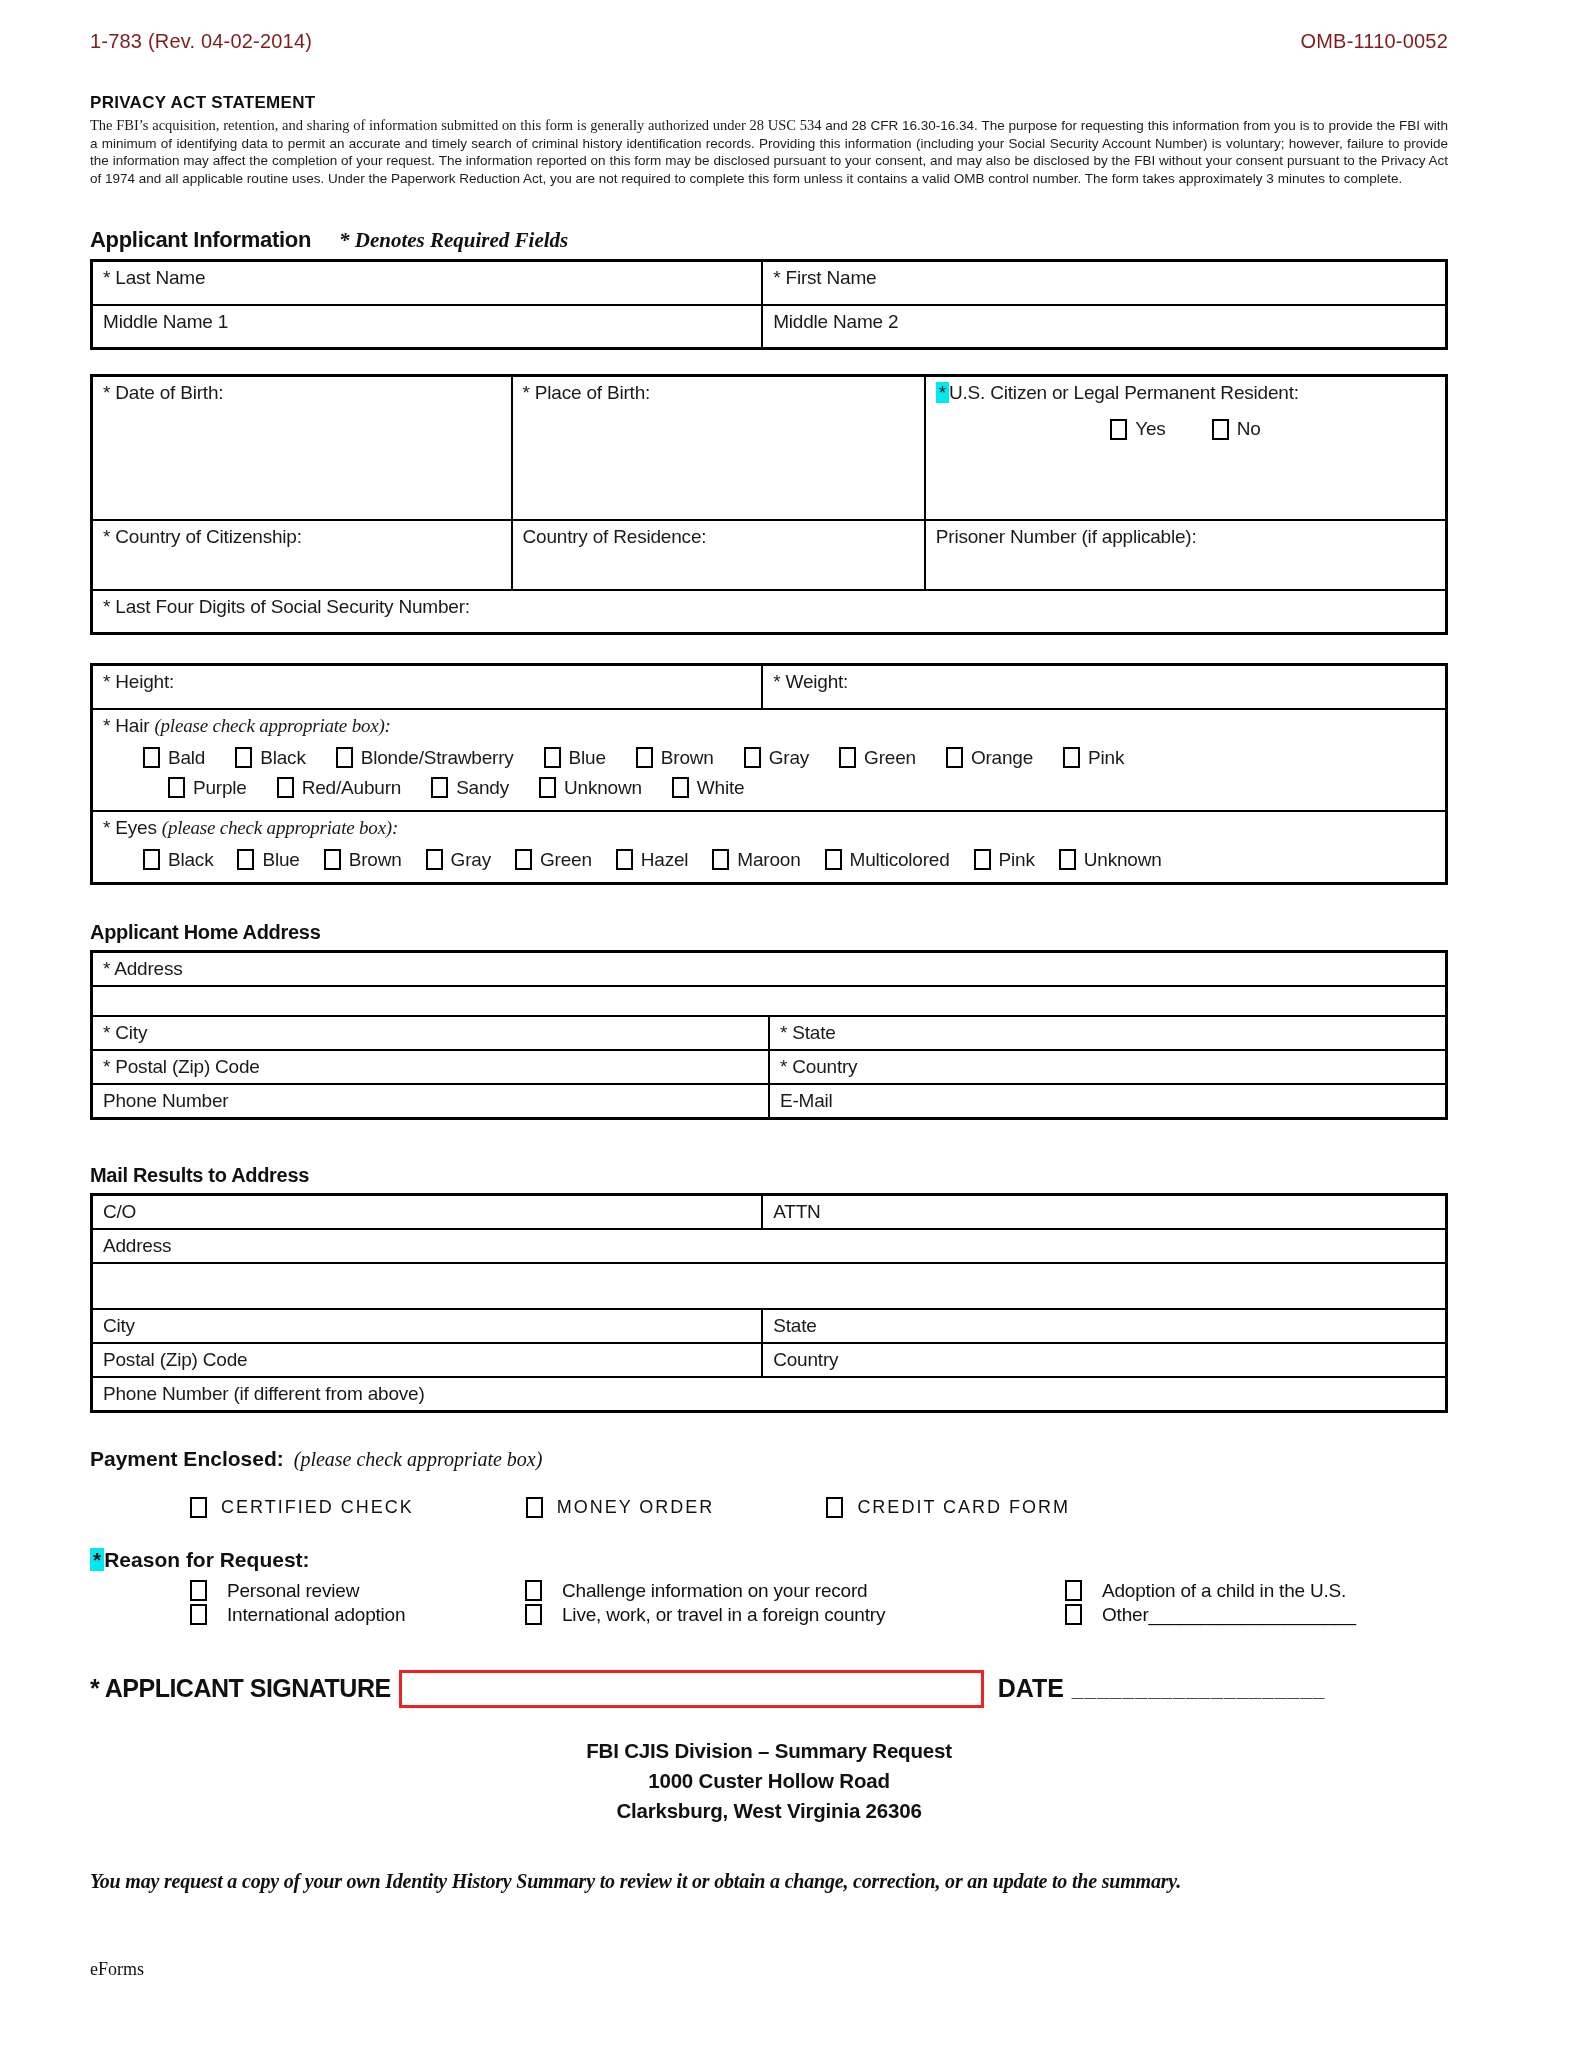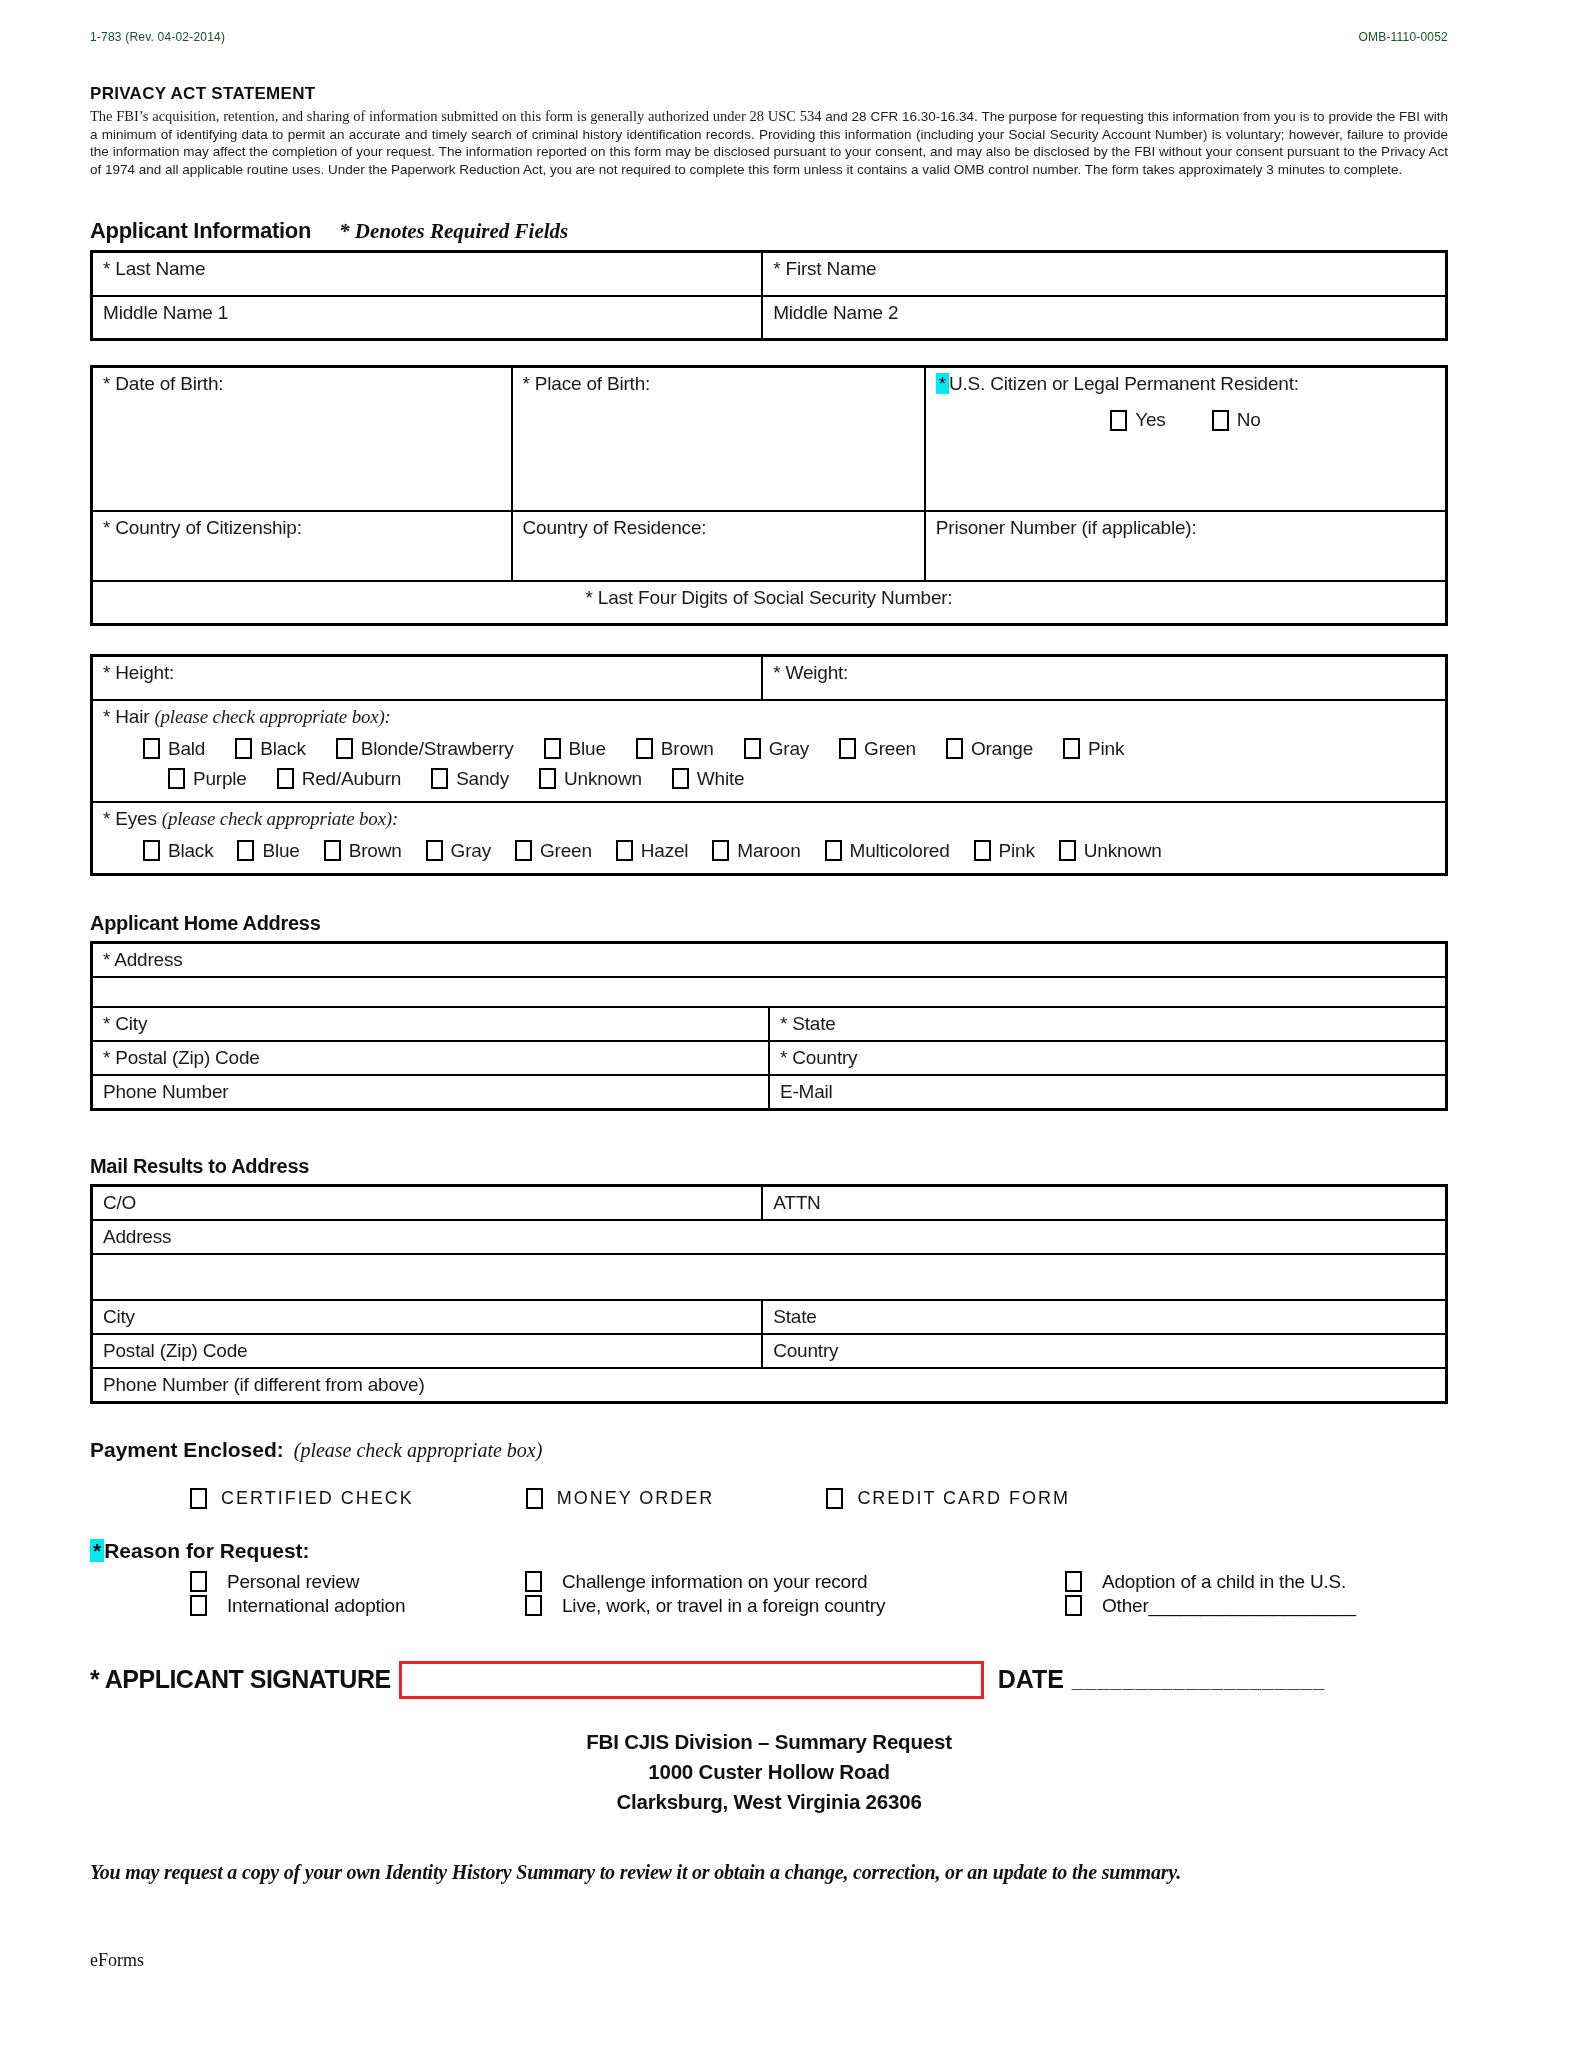--- a/index.html
+++ b/index.html
@@ -4,42 +4,42 @@
 <style>
   * { box-sizing: border-box; }
   html,body { margin:0; padding:0; }
   body {
     width:1583px; min-height:2048px; background:#ffffff; color:#111;
     font-family:"Liberation Sans", sans-serif;
   }
   .page { padding:30px 135px 0 90px; position:relative; }
 
   
-  .top-line { display:flex; justify-content:space-between; font-size:12px; color:#14532d; letter-spacing:0.2px;align-items:flex-end; }
+  .top-line { display:flex; justify-content:space-between; font-size:20px; color:#7f1d1d; letter-spacing:0.2px;align-items:flex-end; }
 
   
   .privacy { margin-top:40px; }
   .privacy-title { font-weight:bold; font-size:17px; letter-spacing:0.3px; }
   .privacy-body { margin-top:4px; font-size:13.5px; line-height:17.5px; color:#1c1c1c; text-align:justify; }
   .serif { font-family:"Liberation Serif", serif; font-size:14.5px; }
 
   
   .app-info-head { margin-top:40px; display:flex; align-items:baseline; gap:28px; }
   .app-info-title { font-weight:bold; font-size:22px; letter-spacing:-0.3px; }
   .req-note { font-family:"Liberation Serif", serif; font-style:italic; font-weight:bold; font-size:21px; }
 
   
   table { width:100%; border-collapse:collapse; table-layout:fixed; border:3px solid #000; }
   td { border:2px solid #000; padding:5px 10px; font-size:19px; vertical-align:top; letter-spacing:-0.2px; color:#1a1a1a; }
   .t-name { margin-top:6px;padding-left:10px; }
   .t-name td { height:44px; }
   .t-bio { margin-top:24px; }
   .t-bio .r1 td { height:144px; }
   .t-bio .r2 td { height:70px; }
-  .t-bio .r3 td { height:44px;text-align:center; }
+  .t-bio .r3 td { height:44px; }
   .t-phys { margin-top:28px; }
   .t-phys .rhw td { height:44px; }
   .t-addr td { height:30px; }
 
   .sec-title { font-weight:bold; font-size:20px; letter-spacing:-0.3px; }
   .mt36 { margin-top:36px; }
   .mt44 { margin-top:44px; }
   .mt6 { margin-top:6px; }
 
   

